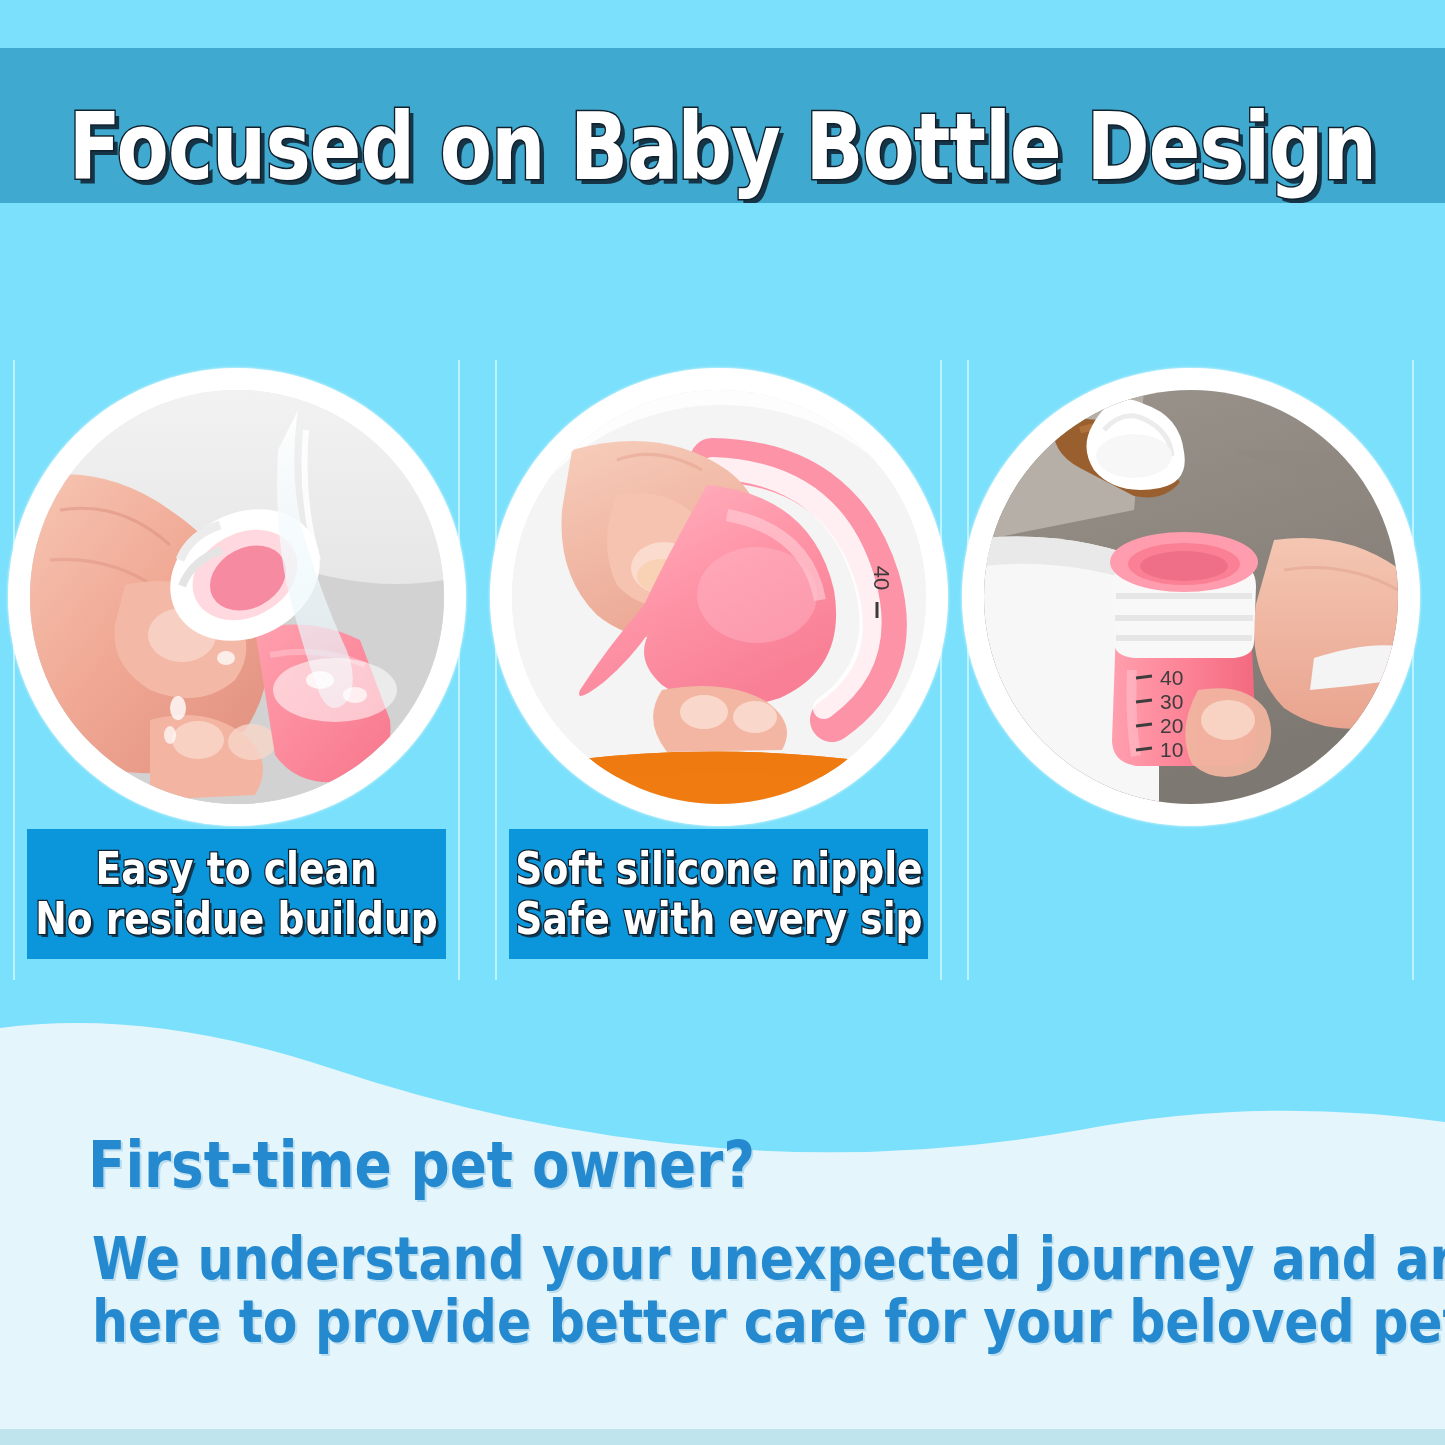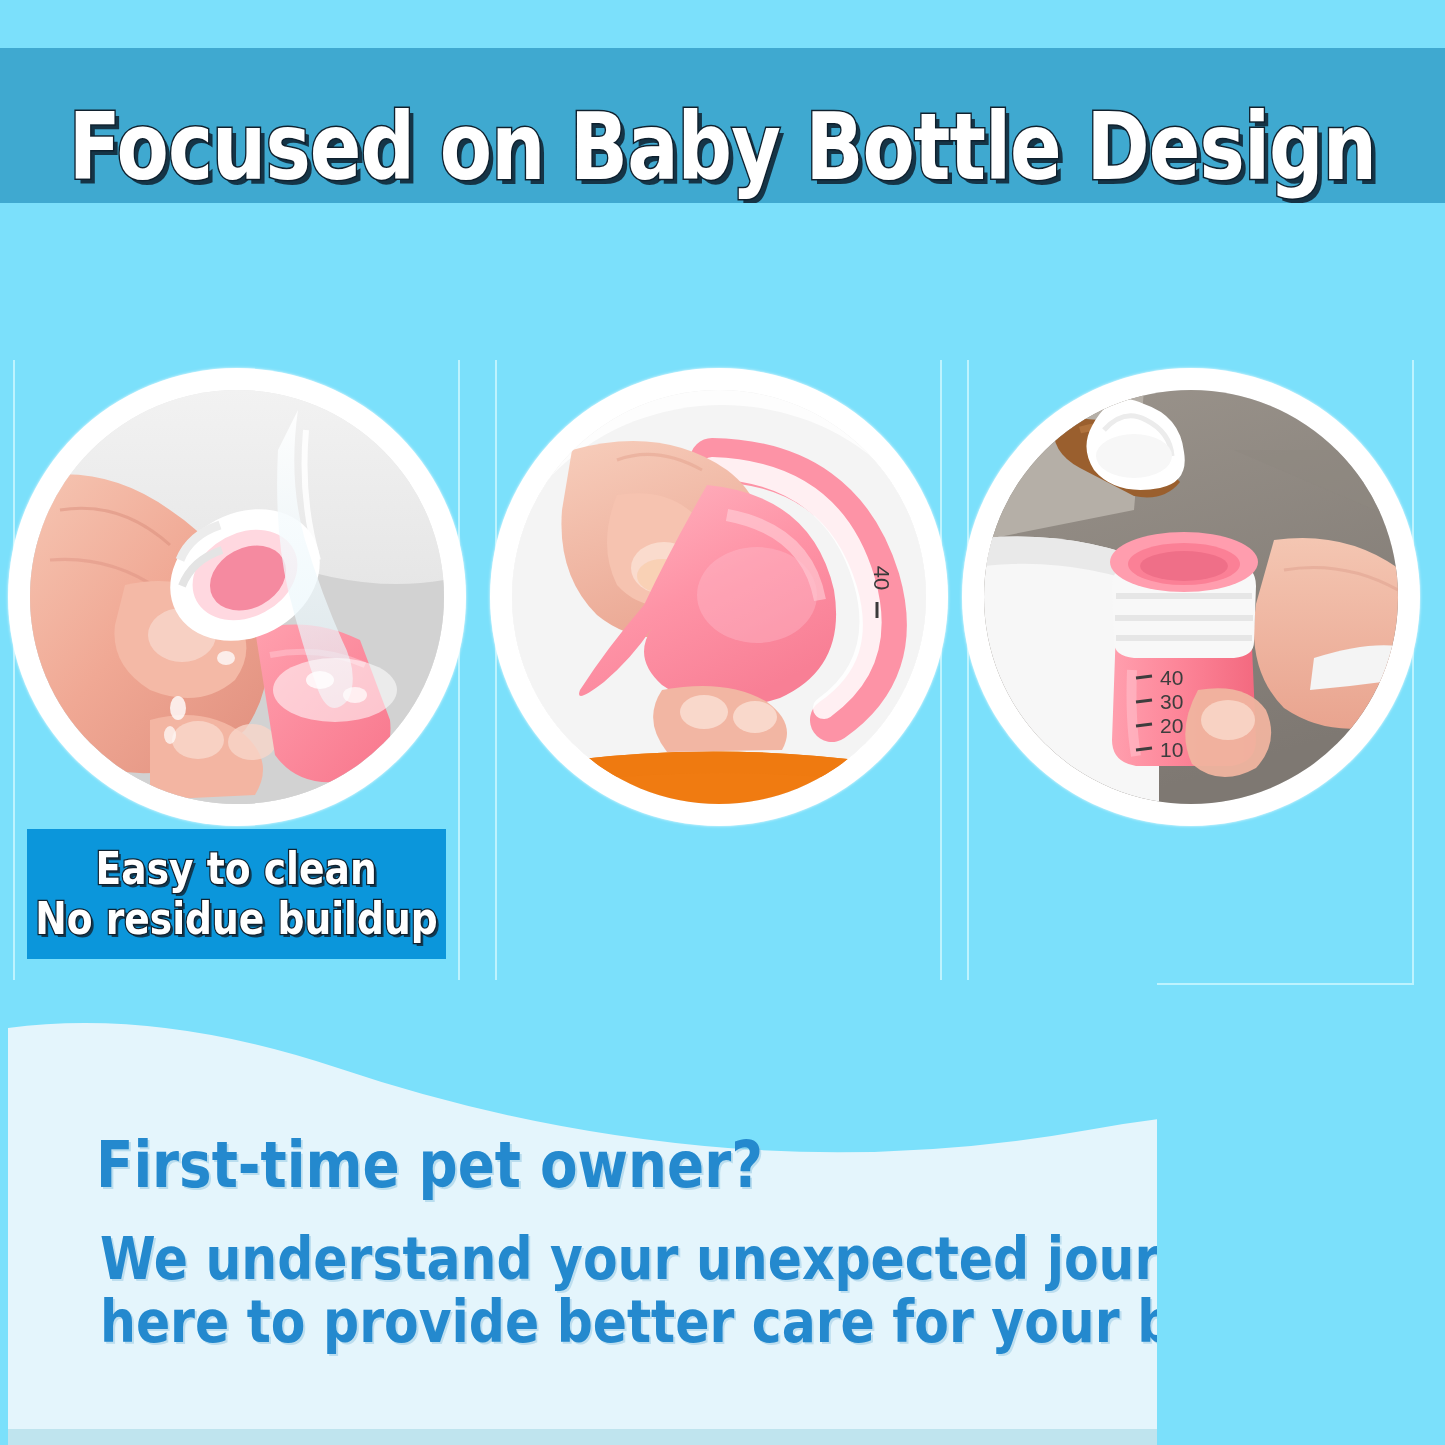--- a/index.html
+++ b/index.html
@@ -95,23 +95,22 @@
     color:#ffffff;
     transform:scaleX(0.93);
     -webkit-text-stroke:2.6px #11222f;
     paint-order:stroke fill;
     text-shadow:3px 3px 0 rgba(16,34,47,0.8);
     white-space:nowrap;
   }
 
   
   .bottom-sec{
-    position:absolute; left:0; top:980px; width:1149px; height:465px;
+    position:absolute; left:0; top:980px; width:1445px; height:465px;
     overflow:hidden;
-    margin-left:8px;
   }
   .bottom-sec .wave-svg{
     position:absolute; left:0; top:0; width:1445px; height:465px;
     display:block;
   }
   .bottom-strip{
     position:absolute; left:0; bottom:0; width:1445px; height:16px;
     background:#BFE4EE;
   }
   .bottom-text{
@@ -261,20 +260,24 @@
 
           <path d="M195 95 Q300 105 322 200 Q335 278 268 308 Q200 330 150 295 Q120 268 140 238 Q120 268 92 292 Q62 315 68 300 Q95 258 132 215 Q158 160 195 95 Z" fill="url(#pink2)"></path>
           <path d="M215 125 Q295 140 308 210" stroke="#ffd0d9" stroke-width="12" fill="none" opacity="0.6"></path>
           <ellipse cx="245" cy="205" rx="60" ry="48" fill="#ffc4d0" opacity="0.35"></ellipse>
 
           <path d="M150 300 Q215 288 255 312 Q285 334 270 360 L155 362 Q130 330 150 300 Z" fill="#f2b6a3"></path>
           <ellipse cx="192" cy="322" rx="24" ry="17" fill="#f9d8cb"></ellipse>
           <ellipse cx="243" cy="327" rx="22" ry="16" fill="#f9d8cb"></ellipse>
         </svg>
       </div>
+    </div>
+    <div class="caption">
+      <div class="caption-line">Soft silicone nipple</div>
+      <div class="caption-line">Safe with every sip</div>
     </div>
   </div>
 
   <div class="card c3">
     <div class="card-frame"></div>
     <div class="photo-ring">
       <div class="photo">
         <svg viewBox="0 0 414 414" preserveAspectRatio="xMidYMid slice">
           <defs>
             <linearGradient id="bg3" x1="0" y1="0" x2="0.3" y2="1">

